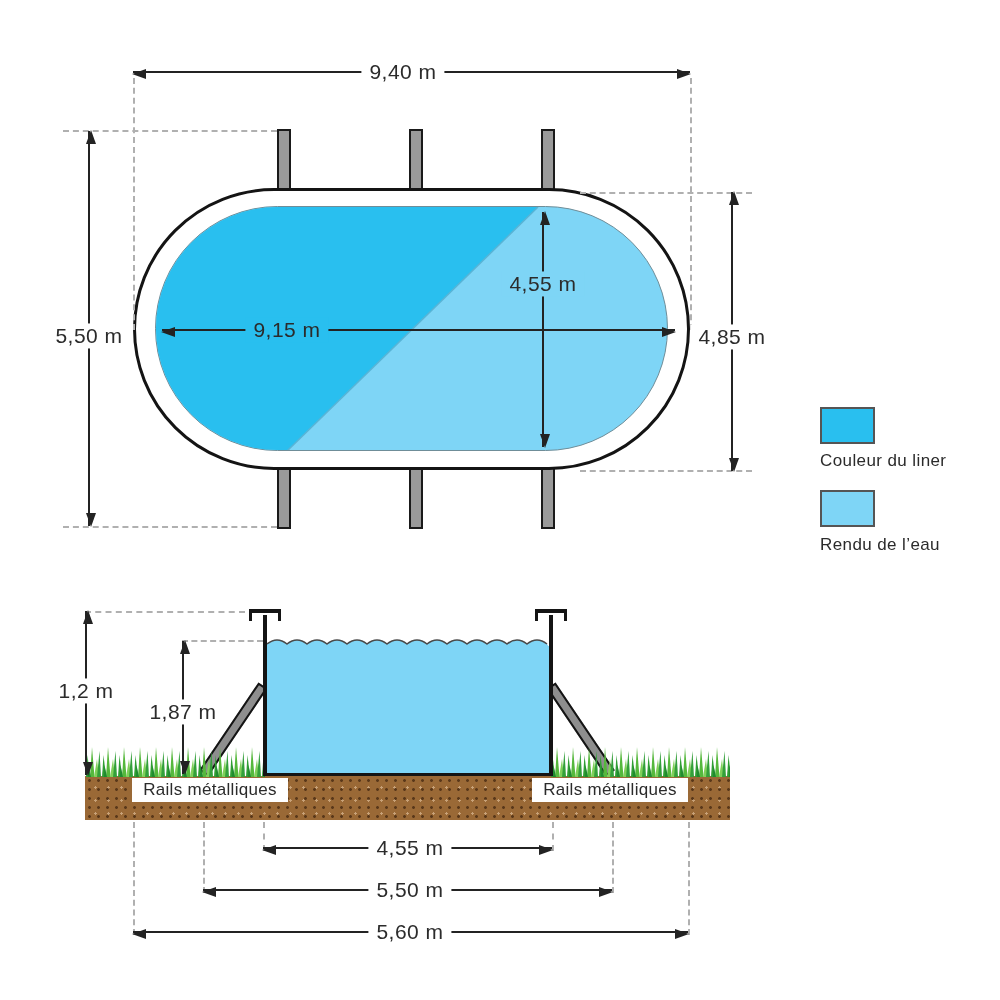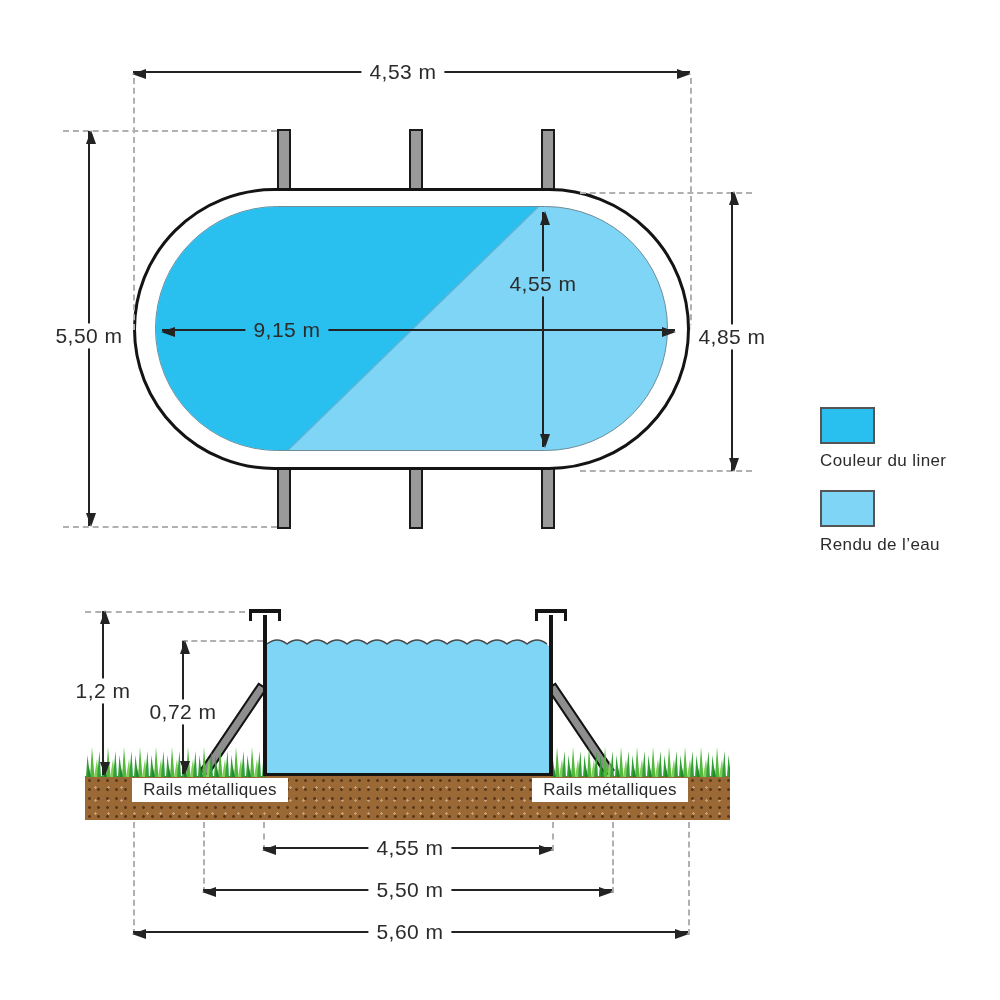--- a/index.html
+++ b/index.html
@@ -59,21 +59,21 @@
   <div class="dash-v" style="left:133px;top:78px;height:252px"></div>
   <div class="dash-v" style="left:690px;top:78px;height:252px"></div>
   <div class="dash-h" style="left:63px;top:130px;width:214px"></div>
   <div class="dash-h" style="left:63px;top:526px;width:214px"></div>
   <div class="dash-h" style="left:580px;top:192px;width:172px"></div>
   <div class="dash-h" style="left:580px;top:470px;width:172px"></div>
 
   <div class="dim h" style="left:133px;top:71px;width:557px">
     <span class="ah l"></span>
     <span class="ah r"></span>
-    <span class="dlabel" style="left:270px">4,53 m</span>
+    <span class="dlabel" style="left:270px">9,40 m</span>
   </div>
 
   <div class="dim v" style="left:88px;top:131px;height:395px">
     <span class="ah t"></span>
     <span class="ah b"></span>
     <span class="dlabel" style="top:205px">5,50 m</span>
   </div>
 
   <div class="post" style="left:277px;top:129px"></div>
   <div class="post" style="left:409px;top:129px"></div>
@@ -151,30 +151,30 @@
   <svg id="water-wave" width="282" height="12" viewBox="0 0 282 12">
     <path d="M0,12 L0,9 q10,-8 20,0 q10,-8 20,0 q10,-8 20,0 q10,-8 20,0 q10,-8 20,0 q10,-8 20,0 q10,-8 20,0 q10,-8 20,0 q10,-8 20,0 q10,-8 20,0 q10,-8 20,0 q10,-8 20,0 q10,-8 20,0 q10,-8 20,0 L282,12 Z" fill="#7ed5f6"></path>
     <path d="M0,9 q10,-8 20,0 q10,-8 20,0 q10,-8 20,0 q10,-8 20,0 q10,-8 20,0 q10,-8 20,0 q10,-8 20,0 q10,-8 20,0 q10,-8 20,0 q10,-8 20,0 q10,-8 20,0 q10,-8 20,0 q10,-8 20,0 q10,-8 20,0" fill="none" stroke="#4a4a4a" stroke-width="1.6"></path>
   </svg>
   <div id="water-body"></div>
 
   <div class="rails" style="left:132px;top:778px">Rails métalliques</div>
   <div class="rails" style="left:532px;top:778px">Rails métalliques</div>
 
   <div class="dash-h" style="left:85px;top:611px;width:160px"></div>
-  <div class="dim v" style="left:102px;top:611px;height:164px">
+  <div class="dim v" style="left:85px;top:611px;height:164px">
     <span class="ah t"></span>
     <span class="ah b"></span>
     <span class="dlabel" style="top:80px">1,2 m</span>
   </div>
   <div class="dash-h" style="left:182px;top:640px;width:81px"></div>
   <div class="dim v" style="left:182px;top:641px;height:133px">
     <span class="ah t"></span>
     <span class="ah b"></span>
-    <span class="dlabel" style="top:71px">0,72 m</span>
+    <span class="dlabel" style="top:71px">1,87 m</span>
   </div>
 
   <div class="dash-v" style="left:263px;top:822px;height:29px"></div>
   <div class="dash-v" style="left:552px;top:822px;height:29px"></div>
   <div class="dash-v" style="left:203px;top:822px;height:71px"></div>
   <div class="dash-v" style="left:612px;top:822px;height:71px"></div>
   <div class="dash-v" style="left:133px;top:822px;height:113px"></div>
   <div class="dash-v" style="left:688px;top:822px;height:113px"></div>
 
   <div class="dim h" style="left:263px;top:847px;width:289px">

